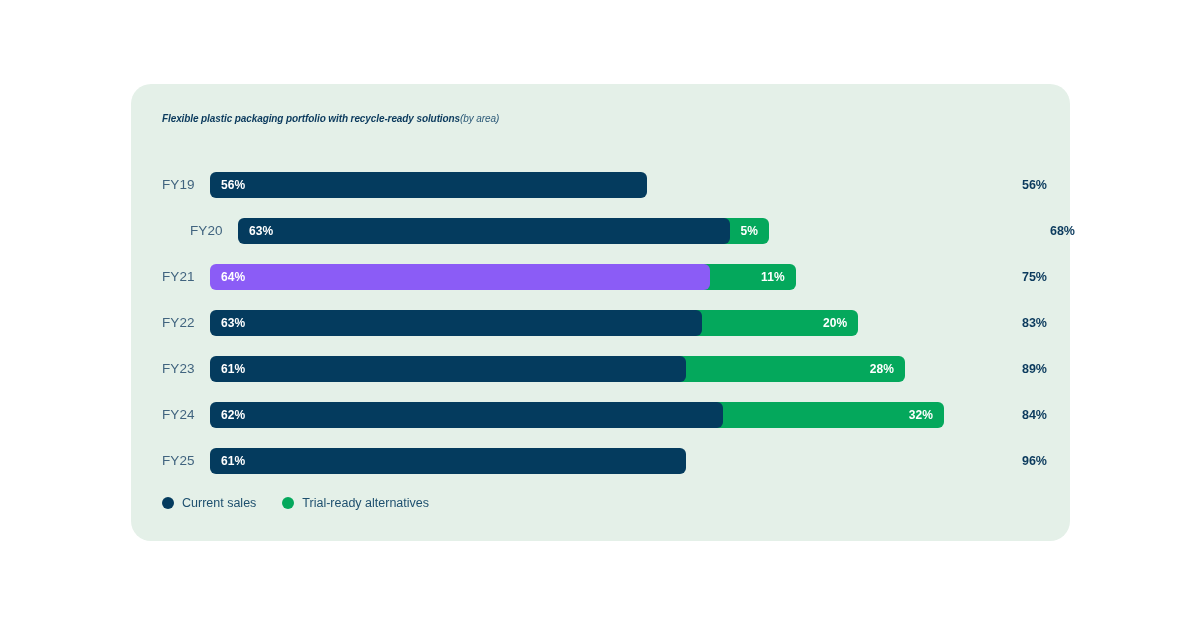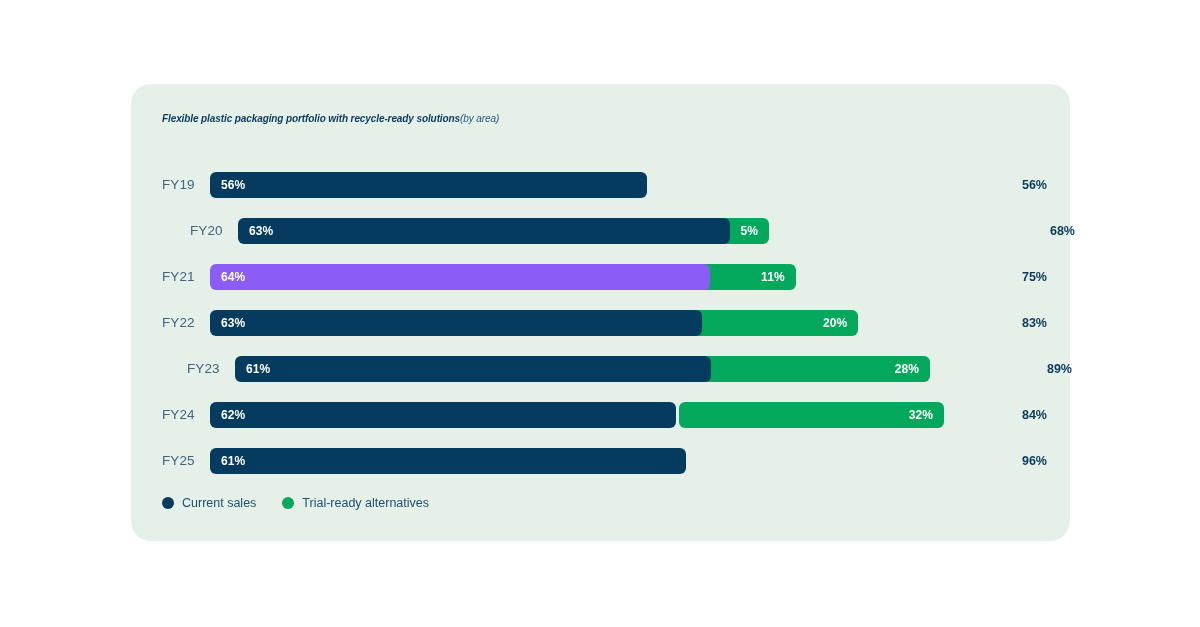--- a/index.html
+++ b/index.html
@@ -206,39 +206,39 @@
         <div class="bar-track">
           <div class="seg seg-secondary" style="left: 476.41px; width: 171.82px; background: rgb(4, 168, 92);">
             <span class="seg-value">20%</span>
           </div>
           <div class="seg seg-primary" style="width: 492.03px; background: rgb(4, 59, 94);">
             <span class="seg-value">63%</span>
           </div>
         </div>
         <div class="row-total">83%</div>
       </div>
-      <div class="row" style="top: 272px; margin-left: 25px;">
+      <div class="row" style="top: 272px;">
         <div class="row-label">FY23</div>
         <div class="bar-track">
           <div class="seg seg-secondary" style="left: 460.79px; width: 234.3px; background: rgb(4, 168, 92);">
             <span class="seg-value">28%</span>
           </div>
           <div class="seg seg-primary" style="width: 476.41px; background: rgb(4, 59, 94);">
             <span class="seg-value">61%</span>
           </div>
         </div>
         <div class="row-total">89%</div>
       </div>
       <div class="row" style="top: 318px; padding-left: 24px;">
         <div class="row-label">FY24</div>
         <div class="bar-track">
           <div class="seg seg-secondary" style="left: 468.6px; width: 265.54px; background: rgb(4, 168, 92);">
             <span class="seg-value">32%</span>
           </div>
-          <div class="seg seg-primary" style="width: 466px; background: rgb(4, 59, 94);">
+          <div class="seg seg-primary" style="width: 513px; background: rgb(4, 59, 94);">
             <span class="seg-value">62%</span>
           </div>
         </div>
         <div class="row-total">84%</div>
       </div>
       <div class="row" style="top: 364px; padding-left: 28px;">
         <div class="row-label">FY25</div>
         <div class="bar-track">
           <div class="seg seg-primary" style="width: 476.41px; background: rgb(4, 59, 94);">
             <span class="seg-value">61%</span>

